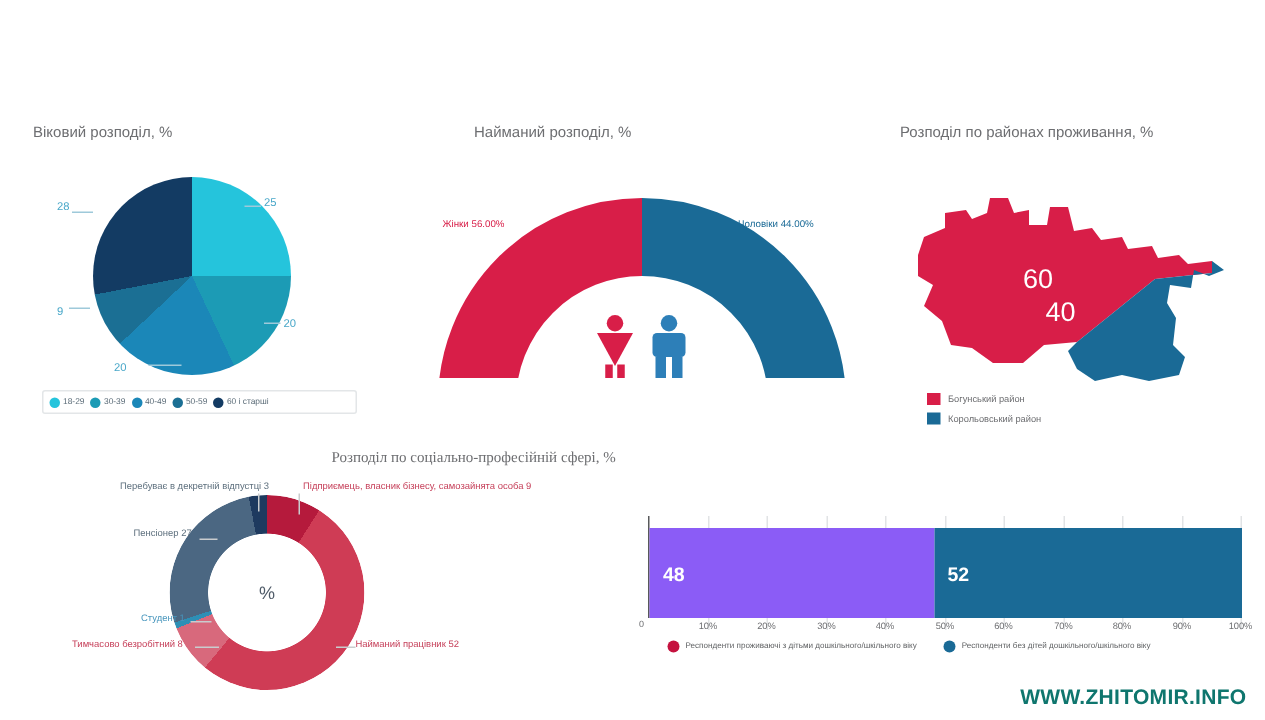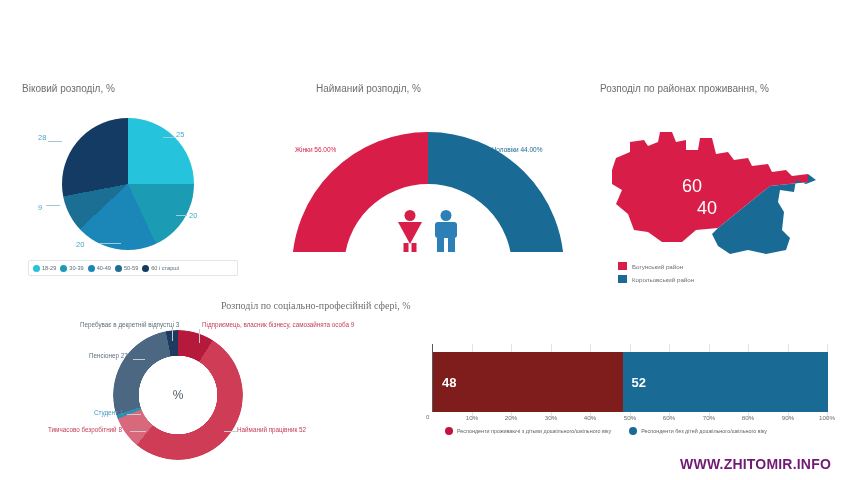--- a/index.html
+++ b/index.html
@@ -103,33 +103,33 @@
   .donut-center{position:absolute;left:0;top:0;width:130px;height:130px;display:flex;align-items:center;justify-content:center;font-size:12px;color:#4f5b68;}
   .dn-label{position:absolute;font-size:6.3px;white-space:nowrap;}
   .dn-lead{position:absolute;background:#c9ccce;height:1px;}
 
   
   .bar-area{position:absolute;left:432px;top:352px;width:400px;height:60px;}
   .bar-axisline{position:absolute;left:0;top:-8px;width:1px;height:68px;background:#58595b;}
   .bar-row{position:absolute;left:1px;top:0;height:60px;width:395px;display:flex;}
   .seg{height:100%;display:flex;align-items:center;box-sizing:border-box;}
   .seg span{color:#fff;font-size:13px;font-weight:bold;padding-left:9px;}
-  .seg.red{background:#7f1d1d;}
+  .seg.red{background:#8b5cf6;}
   .seg.blue{background:#1a6a96;}
   .grid-line{position:absolute;top:-8px;width:1px;height:76px;background:#e1e3e5;}
   .bar-ticks{position:absolute;left:0;top:62px;width:400px;height:12px;}
   .tick{position:absolute;font-size:6.2px;color:#6d6e71;transform:translateX(-50%);}
   .zero-tick{position:absolute;left:-6px;top:62px;font-size:6px;color:#6d6e71;}
   .bar-legend{position:absolute;left:445px;top:427px;display:flex;gap:18px;align-items:center;}
   .bl-item{display:flex;align-items:center;gap:4px;}
   .bl-dot{width:8px;height:8px;border-radius:50%;}
   .bl-txt{font-size:5.4px;color:#5d5f61;white-space:nowrap;}
 
   
-  .footer-url{position:absolute;right:12px;bottom:8px;font-size:14px;font-weight:bold;color:#701a75;letter-spacing:0.2px;}
+  .footer-url{position:absolute;right:12px;bottom:8px;font-size:14px;font-weight:bold;color:#0f766e;letter-spacing:0.2px;}
 </style>
 </head>
 <body>
 
 <div class="page">
 
 
   <div class="sec-title" id="t-age">Віковий розподіл, %</div>
 
   <div class="pie-wrap">

